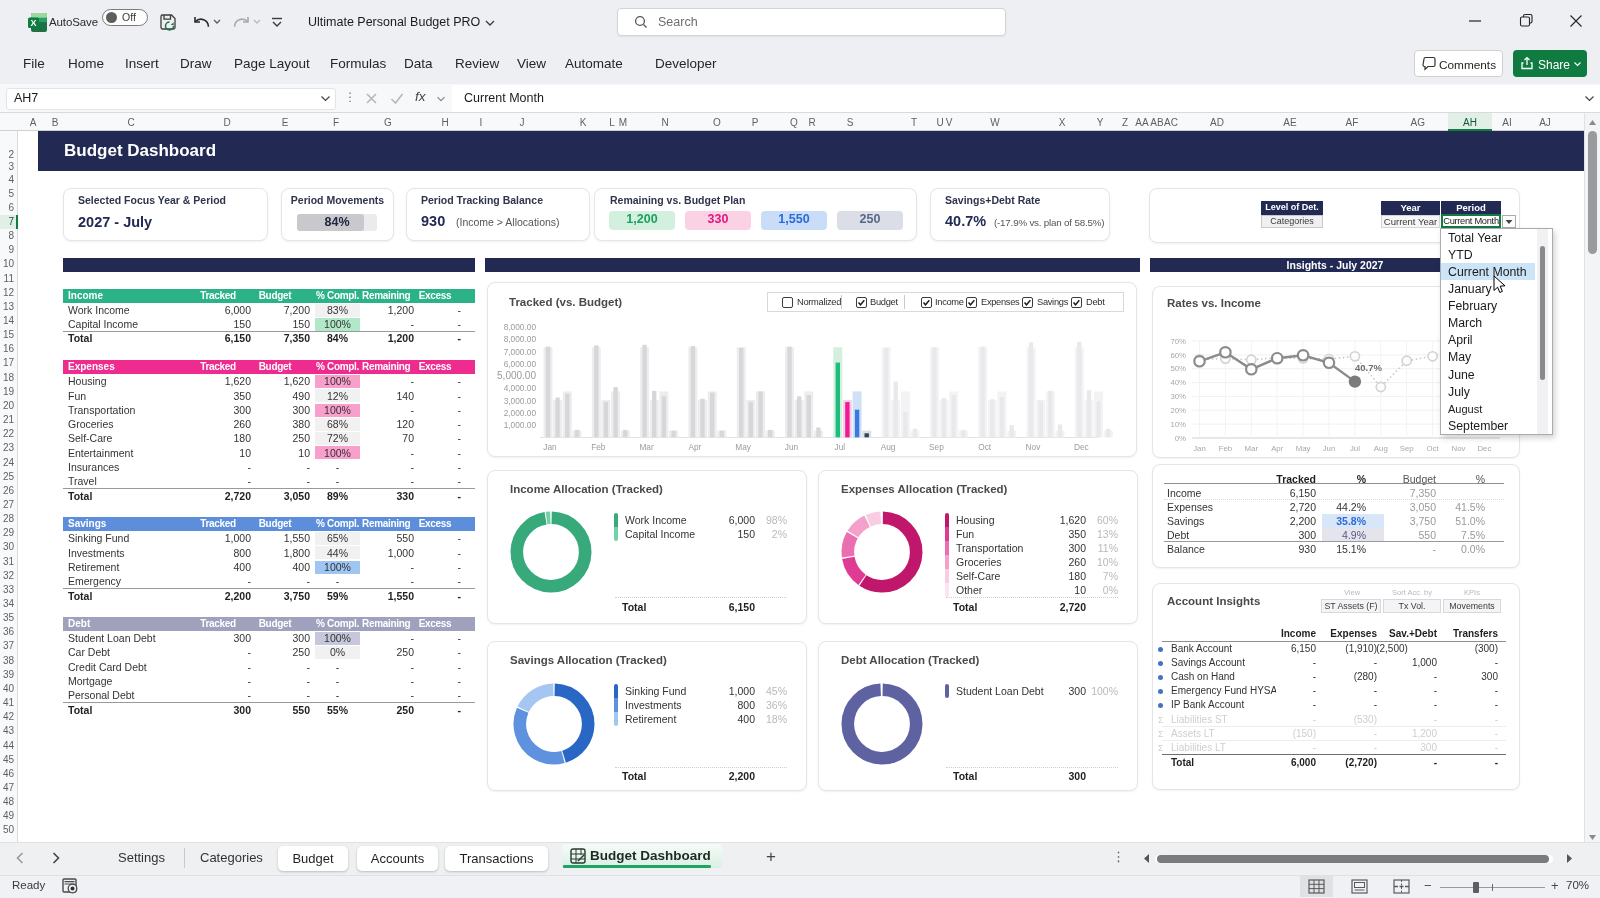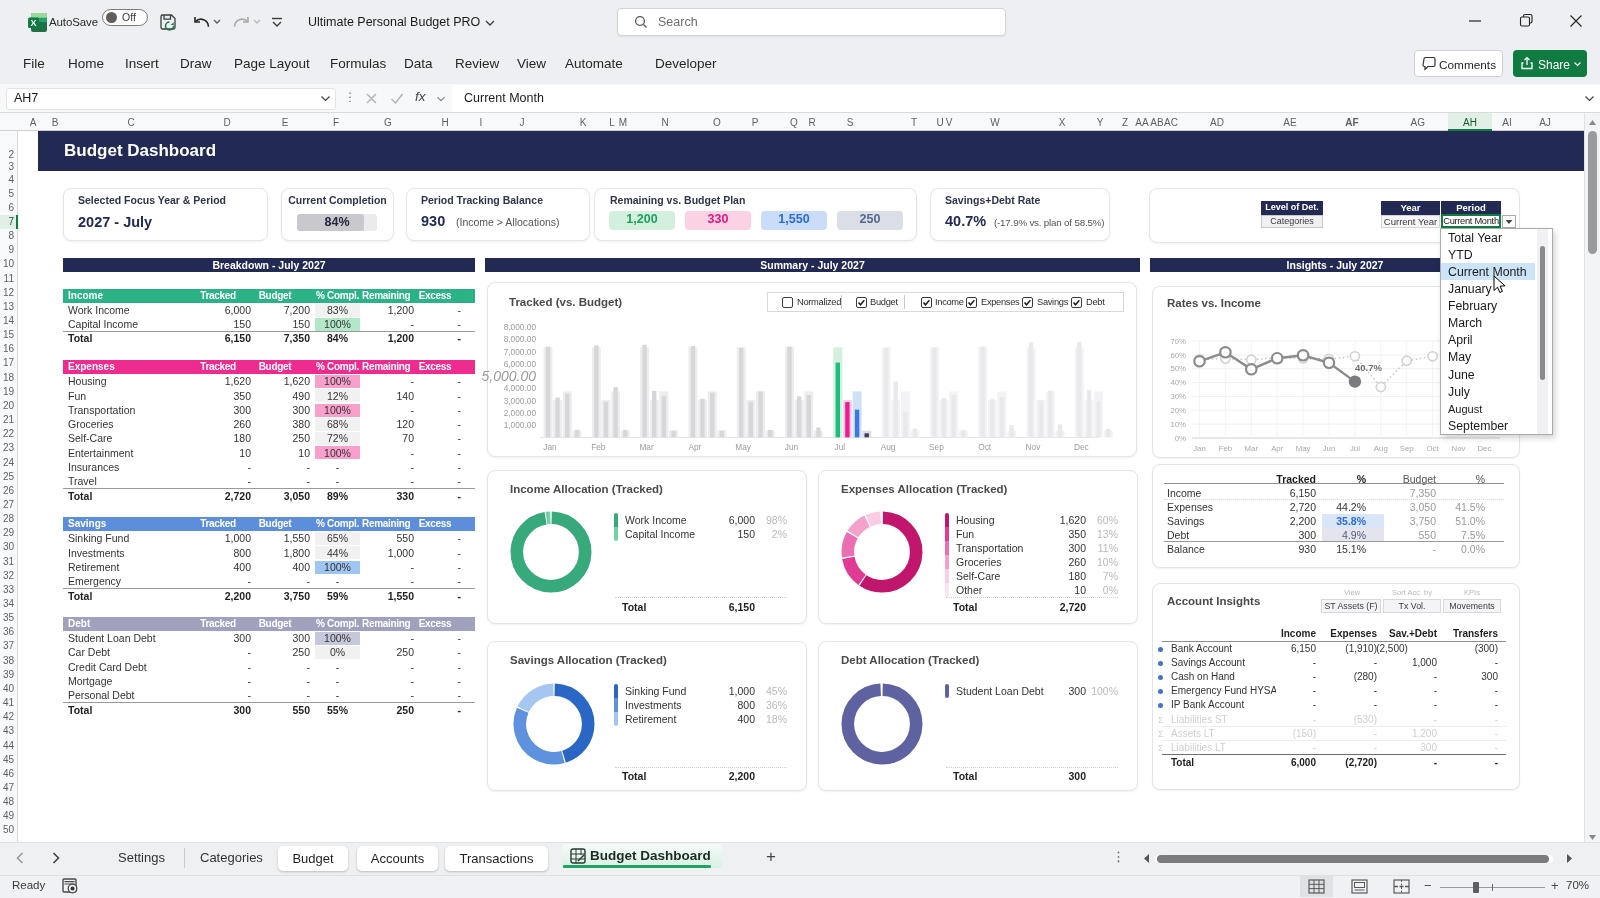--- a/index.html
+++ b/index.html
@@ -133,21 +133,21 @@
 <div style="left:934px;top:115px;font-size:10px;color:#5e5f61;width:30px;text-align:center;height:15px;line-height:15px;">V</div>
 <div style="left:980px;top:115px;font-size:10px;color:#5e5f61;width:30px;text-align:center;height:15px;line-height:15px;">W</div>
 <div style="left:1047px;top:115px;font-size:10px;color:#5e5f61;width:30px;text-align:center;height:15px;line-height:15px;">X</div>
 <div style="left:1085px;top:115px;font-size:10px;color:#5e5f61;width:30px;text-align:center;height:15px;line-height:15px;">Y</div>
 <div style="left:1110px;top:115px;font-size:10px;color:#5e5f61;width:30px;text-align:center;height:15px;line-height:15px;">Z</div>
 <div style="left:1127px;top:115px;font-size:10px;color:#5e5f61;width:30px;text-align:center;height:15px;line-height:15px;">AA</div>
 <div style="left:1142px;top:115px;font-size:10px;color:#5e5f61;width:30px;text-align:center;height:15px;line-height:15px;">AB</div>
 <div style="left:1156px;top:115px;font-size:10px;color:#5e5f61;width:30px;text-align:center;height:15px;line-height:15px;">AC</div>
 <div style="left:1202px;top:115px;font-size:10px;color:#5e5f61;width:30px;text-align:center;height:15px;line-height:15px;">AD</div>
 <div style="left:1275px;top:115px;font-size:10px;color:#5e5f61;width:30px;text-align:center;height:15px;line-height:15px;">AE</div>
-<div style="left:1337px;top:115px;font-size:10px;color:#5e5f61;width:30px;text-align:center;height:15px;line-height:15px;font-weight:bold;">AF</div>
+<div style="left:1337px;top:115px;font-size:10px;color:#5e5f61;width:30px;text-align:center;height:15px;line-height:15px;">AF</div>
 <div style="left:1395px;top:115px;font-size:10px;color:#5e5f61;width:30px;text-align:right;height:15px;line-height:15px;">AG</div>
 <div style="left:1492px;top:115px;font-size:10px;color:#5e5f61;width:30px;text-align:center;height:15px;line-height:15px;">AI</div>
 <div style="left:1530px;top:115px;font-size:10px;color:#5e5f61;width:30px;text-align:center;height:15px;line-height:15px;">AJ</div>
 <div style="left:1448px;top:113px;width:44px;height:18px;background:#e2efe7;border-bottom:2px solid #107c41;"></div>
 <div style="left:1448px;top:115px;font-size:10px;color:#0d5c30;width:44px;text-align:center;height:15px;line-height:15px;">AH</div>
 <div style="left:0px;top:131px;width:18px;height:711px;background:#f8f9fa;border-right:1px solid #d9dadc;"></div>
 <div style="left:0px;top:147.5px;font-size:10px;color:#5e5f61;width:14px;text-align:right;height:13px;line-height:13px;">2</div>
 <div style="left:0px;top:160.0px;font-size:10px;color:#5e5f61;width:14px;text-align:right;height:13px;line-height:13px;">3</div>
 <div style="left:0px;top:172.5px;font-size:10px;color:#5e5f61;width:14px;text-align:right;height:13px;line-height:13px;">4</div>
 <div style="left:0px;top:186.65px;font-size:10px;color:#5e5f61;width:14px;text-align:right;height:13px;line-height:13px;">5</div>
@@ -198,21 +198,21 @@
 <div style="left:0px;top:823.4px;font-size:10px;color:#5e5f61;width:14px;text-align:right;height:13px;line-height:13px;">50</div>
 <div style="left:0px;top:214.5px;width:18px;height:14px;background:#e2efe7;border-right:2px solid #107c41;"></div>
 <div style="left:0px;top:215px;font-size:10px;color:#0d5c30;width:14px;text-align:right;height:13px;line-height:13px;">7</div>
 <div style="left:18px;top:131px;width:1566px;height:711px;background:#fff;"></div>
 <div style="left:38px;top:131px;width:1546px;height:40px;background:#222A54;"></div>
 <div style="left:64px;top:141px;font-size:17px;color:#fff;font-weight:700;">Budget Dashboard</div>
 <div style="left:63px;top:188px;width:205px;height:53px;background:#fff;border:1px solid #e4e5e9;border-radius:8px;box-shadow:0 1px 2px rgba(120,120,140,0.10);"></div>
 <div style="left:78px;top:194px;font-size:10.5px;color:#30334c;font-weight:700;">Selected Focus Year &amp; Period</div>
 <div style="left:78px;top:214px;font-size:14.5px;color:#222A54;font-weight:700;">2027 - July</div>
 <div style="left:281px;top:188px;width:113px;height:53px;background:#fff;border:1px solid #e4e5e9;border-radius:8px;box-shadow:0 1px 2px rgba(120,120,140,0.10);"></div>
-<div style="left:281px;top:194px;font-size:10.5px;color:#30334c;font-weight:700;width:113px;text-align:center;">Current Completion</div>
+<div style="left:281px;top:194px;font-size:10.5px;color:#30334c;font-weight:700;width:113px;text-align:center;">Period Movements</div>
 <div style="left:297px;top:214px;width:80px;height:17px;background:#ebebed;border-radius:3px;"></div>
 <div style="left:297px;top:214px;width:67px;height:17px;background:#c9c9cd;border-radius:3px;"></div>
 <div style="left:297px;top:215px;font-size:12.5px;color:#23263f;font-weight:700;width:80px;text-align:center;">84%</div>
 <div style="left:406px;top:188px;width:184px;height:53px;background:#fff;border:1px solid #e4e5e9;border-radius:8px;box-shadow:0 1px 2px rgba(120,120,140,0.10);"></div>
 <div style="left:421px;top:194px;font-size:10.5px;color:#30334c;font-weight:700;">Period Tracking Balance</div>
 <div style="left:421px;top:213px;font-size:14.5px;color:#222A54;font-weight:700;">930</div>
 <div style="left:456px;top:216px;font-size:10.5px;color:#555;">(Income &gt; Allocations)</div>
 <div style="left:594px;top:188px;width:323px;height:53px;background:#fff;border:1px solid #e4e5e9;border-radius:8px;box-shadow:0 1px 2px rgba(120,120,140,0.10);"></div>
 <div style="left:610px;top:194px;font-size:10.5px;color:#30334c;font-weight:700;">Remaining vs. Budget Plan</div>
 <div style="left:609px;top:211px;width:66px;height:19px;background:#d3f0de;border-radius:4px;"></div>
@@ -238,23 +238,21 @@
 <div style="left:1381px;top:214.5px;font-size:9.5px;color:#3a3a3a;width:59px;text-align:center;height:13px;line-height:13px;">Current Year</div>
 <div style="left:1441px;top:201px;width:60px;height:13.5px;background:#222A54;"></div>
 <div style="left:1441px;top:200.5px;font-size:9.5px;color:#fff;font-weight:700;width:60px;text-align:center;height:13.5px;line-height:13.5px;">Period</div>
 <div style="left:1441px;top:213.5px;width:60px;height:14.5px;background:#fff;border:2px solid #107c41;"></div>
 <div style="left:1441px;top:214.5px;font-size:9.3px;color:#1b1b1b;width:60px;text-align:center;height:13px;line-height:13px;letter-spacing:-0.3px;">Current Month</div>
 <div style="left:1502px;top:214.5px;width:14px;height:13.5px;background:#fdfdfd;border:1px solid #ababab;"></div>
 <svg style="left:1505px;top:219px" width="8" height="6" viewBox="0 0 8 6">
       <path d="M0.5 1 L4 5 L7.5 1 z" fill="#444"></path>
     </svg>
 <div style="left:63px;top:258px;width:412px;height:14px;background:#222A54;"></div>
-<div style="left:63px;top:258px;font-size:10.5px;color:#fff;font-weight:700;width:412px;text-align:center;height:14px;line-height:14px;">Breakdown - July 2027</div>
 <div style="left:485px;top:258px;width:655px;height:14px;background:#222A54;"></div>
-<div style="left:485px;top:258px;font-size:10.5px;color:#fff;font-weight:700;width:655px;text-align:center;height:14px;line-height:14px;">Summary - July 2027</div>
 <div style="left:1150px;top:258px;width:370px;height:14px;background:#222A54;"></div>
 <div style="left:1150px;top:258px;font-size:10.5px;color:#fff;font-weight:700;width:370px;text-align:center;height:14px;line-height:14px;">Insights - July 2027</div>
 <div style="left:63px;top:288.5px;width:412px;height:14.3px;background:#2bb286;"></div>
 <div style="left:68px;top:288.5px;font-size:10px;color:#fff;font-weight:700;height:14.3px;line-height:14.3px;">Income</div>
 <div style="left:196px;top:288.5px;font-size:10px;color:#fff;font-weight:700;width:44px;text-align:center;height:14.3px;line-height:14.3px;letter-spacing:-0.3px;">Tracked</div>
 <div style="left:253px;top:288.5px;font-size:10px;color:#fff;font-weight:700;width:44px;text-align:center;height:14.3px;line-height:14.3px;letter-spacing:-0.3px;">Budget</div>
 <div style="left:315px;top:288.5px;font-size:10px;color:#fff;font-weight:700;width:45px;text-align:center;height:14.3px;line-height:14.3px;letter-spacing:-0.3px;">% Compl.</div>
 <div style="left:362px;top:288.5px;font-size:10px;color:#fff;font-weight:700;width:47px;text-align:center;height:14.3px;line-height:14.3px;letter-spacing:-0.3px;">Remaining</div>
 <div style="left:412px;top:288.5px;font-size:10px;color:#fff;font-weight:700;width:46px;text-align:center;height:14.3px;line-height:14.3px;letter-spacing:-0.3px;">Excess</div>
 <div style="left:315px;top:303.5px;width:45px;height:13px;background:#f1f1f2;"></div>
@@ -464,21 +462,21 @@
       <rect x="0.5" y="0.5" width="10" height="10" rx="1.5" fill="#fff" stroke="#3c3c3c" stroke-width="1"></rect>
       <path d="M2.5 5.5 l2 2.3 l3.8 -4.6" fill="none" stroke="#1b1b1b" stroke-width="1.4"></path>
     </svg>
 <div style="left:1086px;top:296px;font-size:9.3px;color:#2f2f2f;height:12.5px;line-height:12.5px;letter-spacing:-0.3px;">Debt</div>
 <div style="left:841px;top:294.5px;width:1px;height:14.5px;background:#c9cacc;"></div>
 <div style="left:904px;top:294.5px;width:1px;height:14.5px;background:#c9cacc;"></div>
 <div style="left:446px;top:321.0px;width:90px;text-align:right;font-size:8.3px;color:#9b9ba0;height:12px;line-height:12px;">8,000.00</div>
 <div style="left:446px;top:333.25px;width:90px;text-align:right;font-size:8.3px;color:#9b9ba0;height:12px;line-height:12px;">8,000.00</div>
 <div style="left:446px;top:345.5px;width:90px;text-align:right;font-size:8.3px;color:#9b9ba0;height:12px;line-height:12px;">7,000.00</div>
 <div style="left:446px;top:357.75px;width:90px;text-align:right;font-size:8.3px;color:#9b9ba0;height:12px;line-height:12px;">6,000.00</div>
-<div style="left:446px;top:370.0px;width:90px;text-align:right;font-size:14px;color:#9b9ba0;height:12px;line-height:12px;font-style:italic;">5,000.00</div>
+<div style="left:446px;top:370.0px;width:90px;text-align:right;font-size:10px;color:#9b9ba0;height:12px;line-height:12px;">5,000.00</div>
 <div style="left:446px;top:382.25px;width:90px;text-align:right;font-size:8.3px;color:#9b9ba0;height:12px;line-height:12px;">4,000.00</div>
 <div style="left:446px;top:394.5px;width:90px;text-align:right;font-size:8.3px;color:#9b9ba0;height:12px;line-height:12px;">3,000.00</div>
 <div style="left:446px;top:406.75px;width:90px;text-align:right;font-size:8.3px;color:#9b9ba0;height:12px;line-height:12px;">2,000.00</div>
 <div style="left:446px;top:419.0px;width:90px;text-align:right;font-size:8.3px;color:#9b9ba0;height:12px;line-height:12px;">1,000.00</div>
 <div style="left:540px;top:437.3px;width:558px;height:1px;background:#e2e2e4;"></div>
 <svg style="left:0;top:0" width="1600" height="898" viewBox="0 0 1600 898">
       <rect x="543.5" y="347.3" width="9" height="90.0" fill="#ededef"></rect>
       <rect x="545.8" y="346.6" width="4.4" height="90.7" fill="#d7d7d9"></rect>
       <rect x="553.1" y="399.9" width="9" height="37.4" fill="#ededef"></rect>
       <rect x="555.4" y="397.5" width="4.4" height="39.8" fill="#d7d7d9"></rect>

